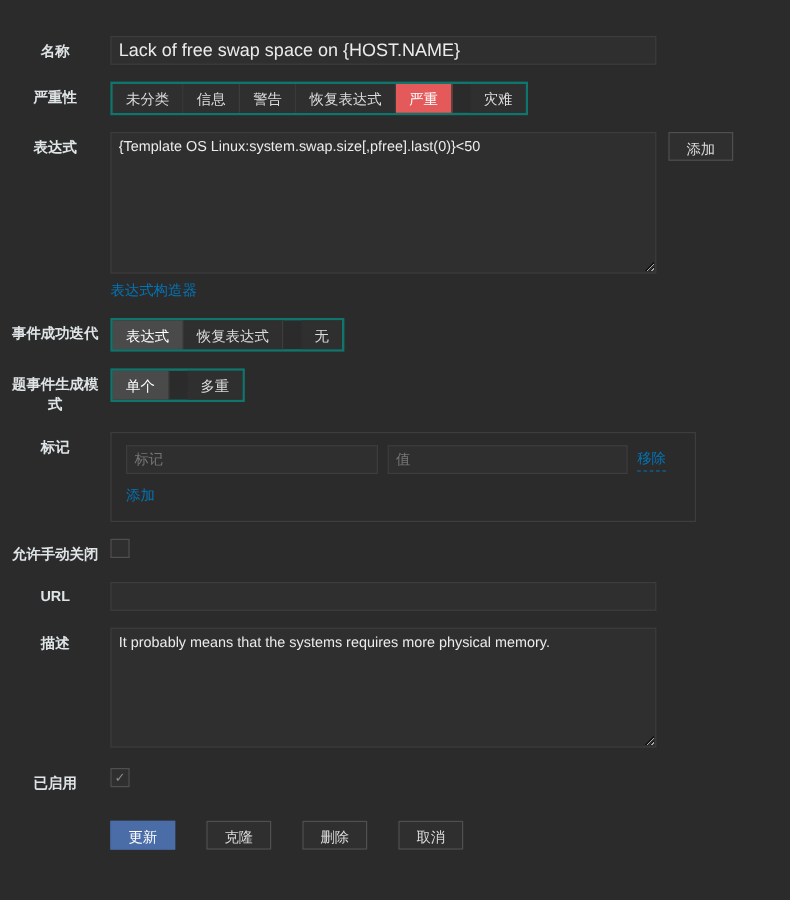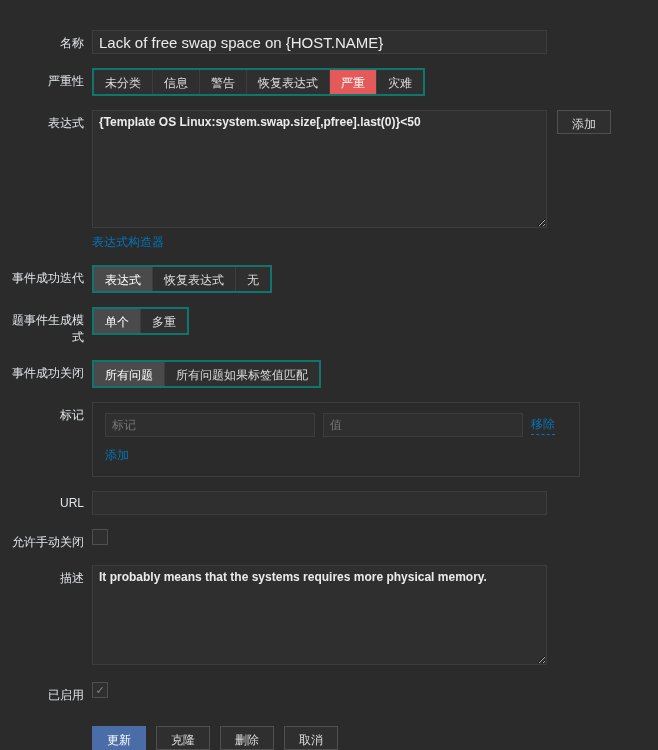--- a/index.html
+++ b/index.html
@@ -16,24 +16,25 @@
     padding: 30px 20px 20px 8px;
   }
   .row {
     display: flex;
     margin-bottom: 14px;
     align-items: flex-start;
   }
   .label {
     width: 84px;
     min-width: 84px;
-    text-align: right;
+    text-align: center;
     padding-right: 8px;
     padding-top: 5px;
     color: #dfe4e7;
+    font-weight: bold;
   }
   .field {
     flex: 1;
     min-width: 0;
   }
   input[type="text"].text-input {
     width: 455px;
     background: #2f2f2f;
     border: 1px solid #3d3d3d;
     color: #ebebeb;
@@ -43,39 +44,38 @@
   }
   textarea.text-area {
     width: 455px;
     background: #2f2f2f;
     border: 1px solid #3d3d3d;
     color: #ebebeb;
     padding: 4px 6px;
     font-size: 12px;
     font-family: Arial, sans-serif;
     resize: both;
-    font-weight: bold;
   }
   textarea.expr { height: 118px; }
   textarea.desc { height: 100px; }
   .segmented {
     display: inline-flex;
     border: 2px solid #0f766e;
   }
   .seg-btn {
     background: #2f2f2f;
     color: #dcdcdc;
     border: none;
     border-right: 1px solid #3d3d3d;
     padding: 5px 11px;
     font-size: 12px;
     cursor: pointer;
     height: 24px;
   }
-  .seg-btn:last-child { border-right: none; }
+  .seg-btn:last-child { border-right: none; margin-left: 15px; }
   .seg-btn.active {
     background: #4a4a4a;
     color: #fff;
   }
   .seg-btn.active-orange {
     background: #e45959;
     color: #ffffff;
   }
   .btn {
     background: #2f2f2f;
@@ -135,21 +135,21 @@
     cursor:pointer;
     color:#8a8a8a;
   }
   .checkbox.checked::after{
     content:'✓';
     font-size:11px;
     color:#8a8a8a;
   }
   .actions {
     display:flex;
-    gap:10px;
+    gap:26px;
     margin-top:8px;
   }
 </style>
 </head>
 <body>
 
 <div class="form">
 
   <div class="row">
     <div class="label">名称</div>
@@ -199,55 +199,46 @@
   <div class="row">
     <div class="label">题事件生成模式</div>
     <div class="field">
       <div class="segmented">
         <button class="seg-btn active">单个</button>
         <button class="seg-btn">多重</button>
       </div>
     </div>
   </div>
 
-  <div class="row">
-    <div class="label">事件成功关闭</div>
-    <div class="field">
-      <div class="segmented">
-        <button class="seg-btn active">所有问题</button>
-        <button class="seg-btn">所有问题如果标签值匹配</button>
-      </div>
-    </div>
-  </div>
 
   <div class="row">
     <div class="label">标记</div>
     <div class="field">
       <div class="tags-box">
         <div class="tags-inner">
           <input class="tag-input name" placeholder="标记" style="">
           <input class="tag-input value" placeholder="值" style="">
           <span class="link-dashed">移除</span>
         </div>
         <span class="link">添加</span>
       </div>
     </div>
   </div>
 
   <div class="row">
+    <div class="label">允许手动关闭</div>
+    <div class="field">
+      <span class="checkbox"></span>
+    </div>
+  </div>
+
+  <div class="row">
     <div class="label">URL</div>
     <div class="field">
       <input type="text" class="text-input" value="" style="">
-    </div>
-  </div>
-
-  <div class="row">
-    <div class="label">允许手动关闭</div>
-    <div class="field">
-      <span class="checkbox"></span>
     </div>
   </div>
 
   <div class="row">
     <div class="label">描述</div>
     <div class="field">
       <textarea class="text-area desc" style="">It probably means that the systems requires more physical memory.</textarea>
     </div>
   </div>
 

